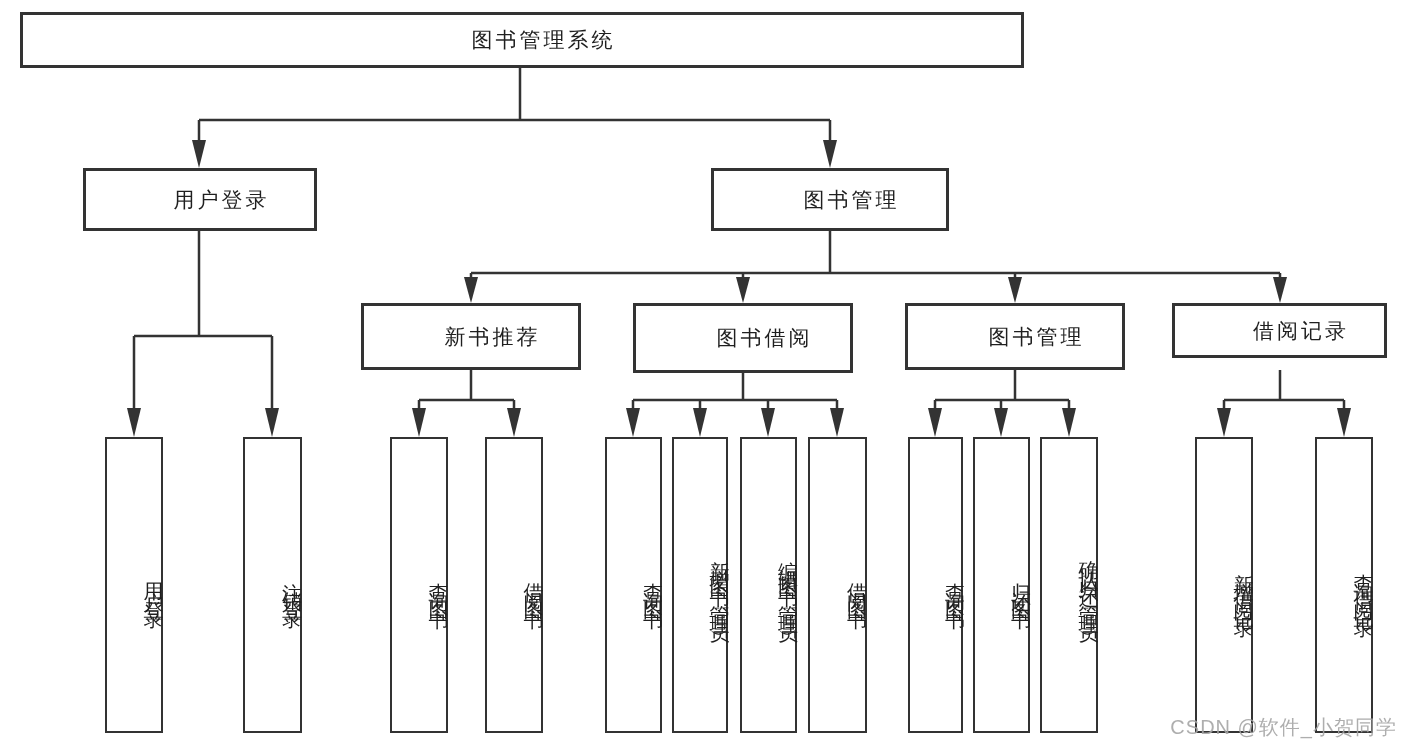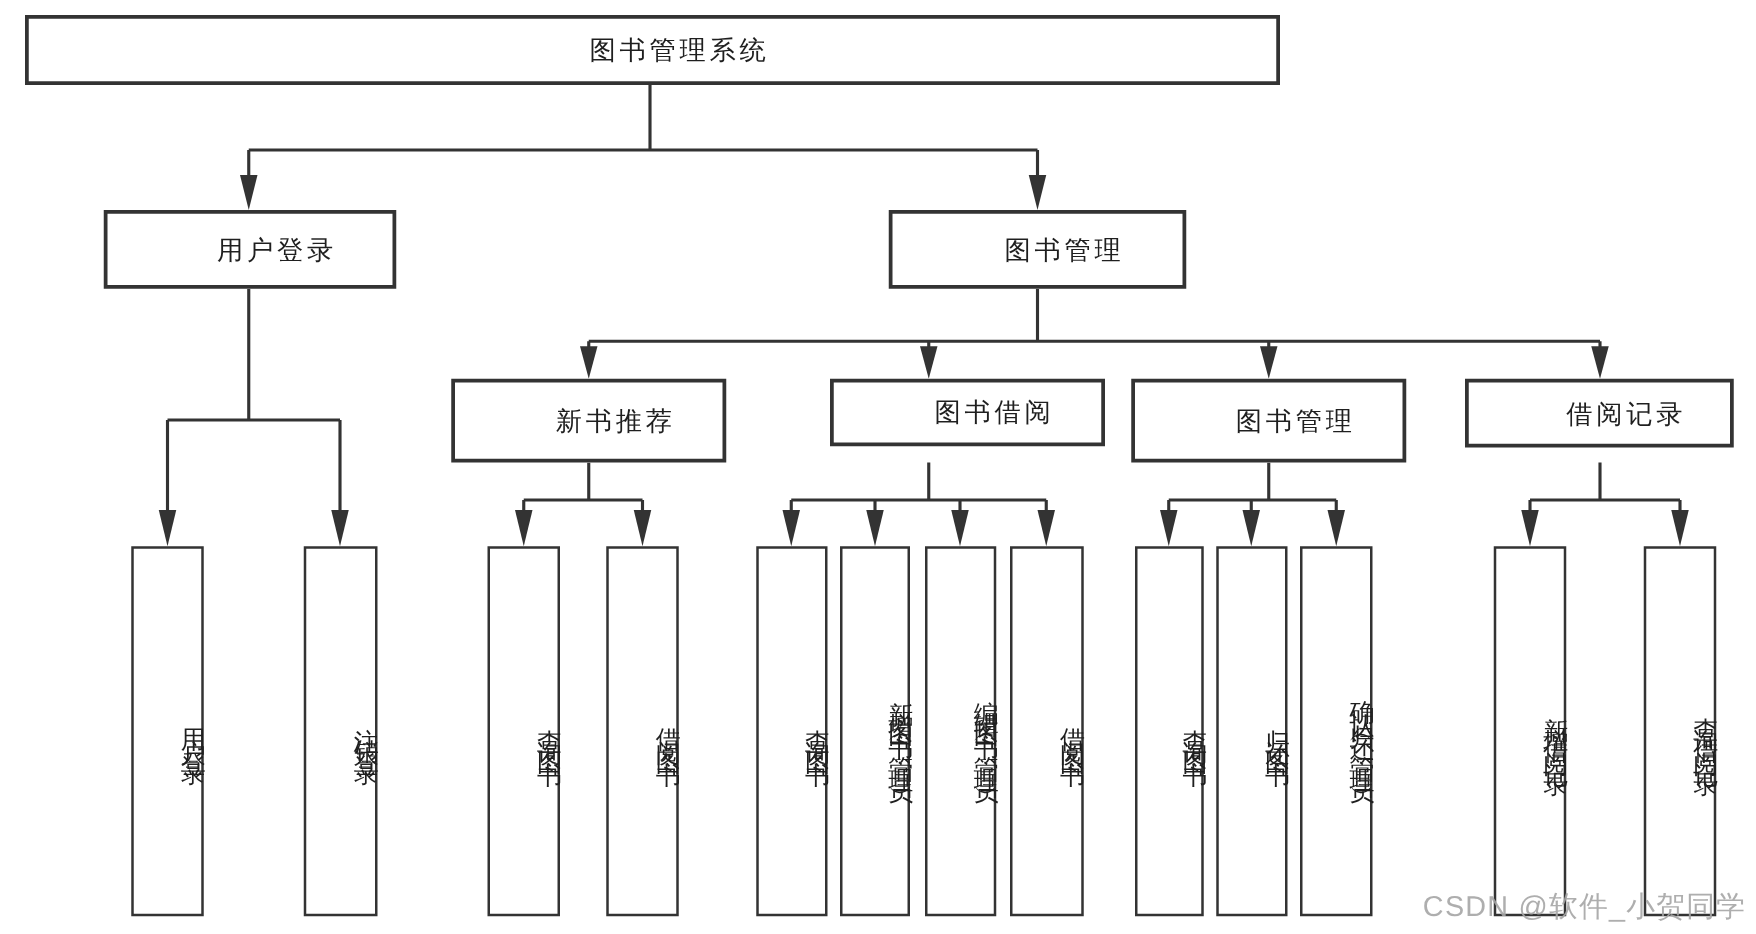--- a/index.html
+++ b/index.html
@@ -37,21 +37,21 @@
     font-size:20px;
     letter-spacing:9px;
     line-height:1;
     color:#1f1f1f;
   }
   .watermark{
     position:absolute;
     right:8px;
     bottom:6px;
     z-index:3;
-    font-size:23px;
+    font-size:20px;
     letter-spacing:1px;
     color:rgba(165,165,165,0.9);
     white-space:nowrap;
   }
 </style>
 </head>
 <body>
 
 <div id="stage">
 
@@ -94,21 +94,21 @@
   <div class="box h" style="left:83px;top:168px;width:234px;height:63px">
     <span>用户登录</span>
   </div>
   <div class="box h" style="left:711px;top:168px;width:238px;height:63px">
     <span>图书管理</span>
   </div>
 
   <div class="box h" style="left:361px;top:303px;width:220px;height:67px">
     <span>新书推荐</span>
   </div>
-  <div class="box h" style="left:664px;top:303px;width:220px;height:54px">
+  <div class="box h" style="left:633px;top:303px;width:220px;height:70px">
     <span>图书借阅</span>
   </div>
   <div class="box h" style="left:905px;top:303px;width:220px;height:67px">
     <span>图书管理</span>
   </div>
   <div class="box h" style="left:1172px;top:303px;width:215px;height:55px">
     <span>借阅记录</span>
   </div>
 
   <div class="box v" style="left:105px;top:437px;width:58px;height:296px">

